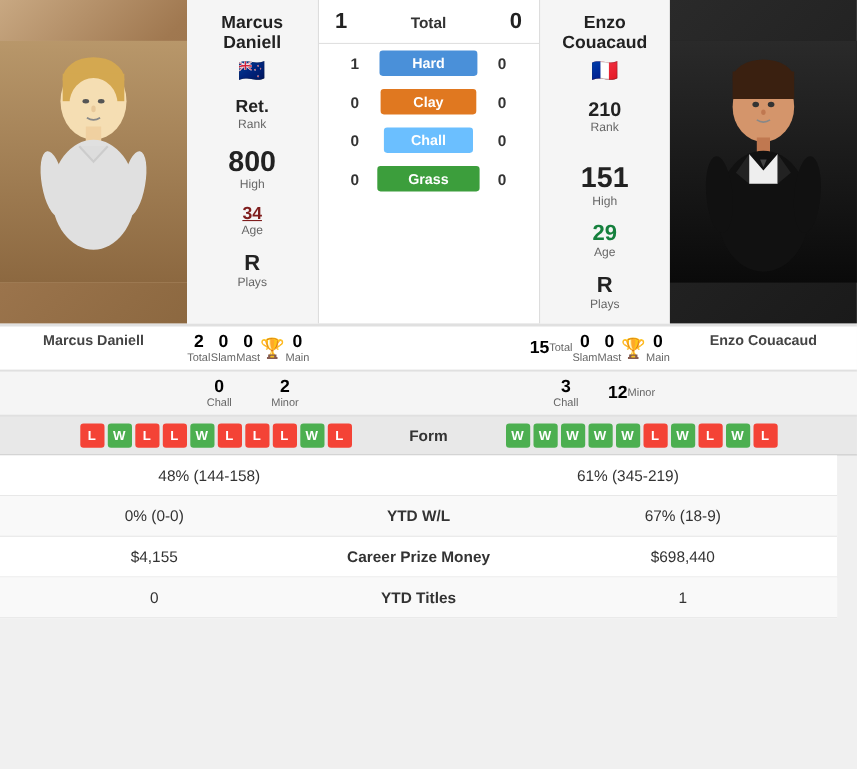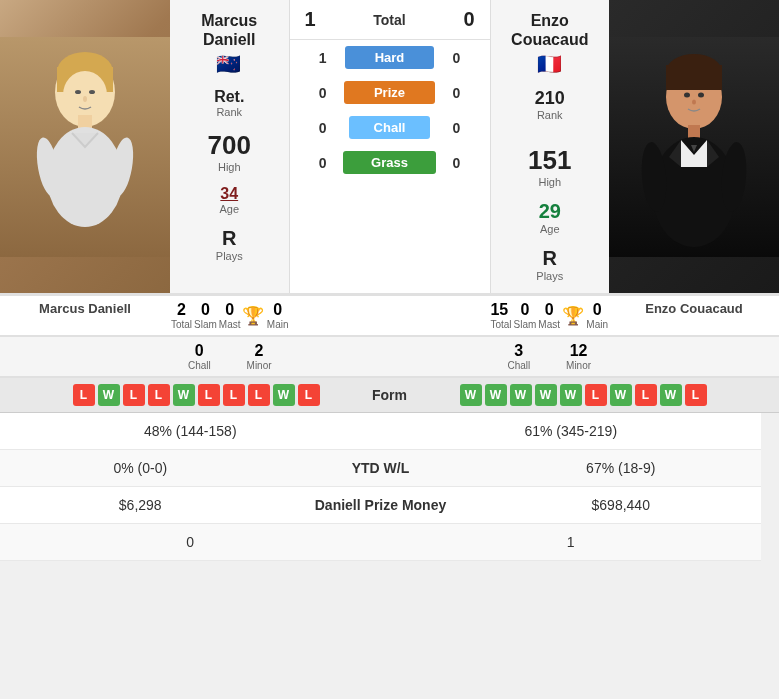--- a/index.html
+++ b/index.html
@@ -219,21 +219,21 @@
     <div class="left-stats" style="width:130px;">
       <div class="stat-block">
         <div style="font-size:16px;font-weight:bold;text-align:center;color:#222;line-height:1.2;">Marcus Daniell</div>
         <div style="font-size:20px;margin-top:3px;">🇳🇿</div>
       </div>
       <div class="stat-block">
         <div style="font-size:16px;font-weight:bold;color:#222;text-align:center;">Ret.</div>
         <div style="font-size:11px;color:#666;">Rank</div>
       </div>
       <div class="stat-block">
-        <div style="font-size:26px;font-weight:bold;color:#222;">700</div>
+        <div style="font-size:26px;font-weight:bold;color:#222;">800</div>
         <div style="font-size:11px;color:#666;">High</div>
       </div>
       <div class="stat-block">
         <div style="font-size:16px;font-weight:bold;color:#7f1d1d;text-decoration:underline;">34</div>
         <div style="font-size:11px;color:#666;">Age</div>
       </div>
       <div class="stat-block">
         <div style="font-size:20px;font-weight:bold;color:#222;">R</div>
         <div style="font-size:11px;color:#666;">Plays</div>
       </div>
@@ -248,21 +248,21 @@
       </div>
 
       <div style="display:flex;align-items:center;width:100%;justify-content:space-between;padding:6px 12px;">
         <div style="font-size:14px;font-weight:bold;color:#333;width:25px;text-align:right;">1</div>
         <div style="background:#4a90d9;color:#fff;font-weight:bold;font-size:13px;padding:4px 30px;border-radius:3px;">Hard</div>
         <div style="font-size:14px;font-weight:bold;color:#333;width:25px;text-align:left;">0</div>
       </div>
 
       <div style="display:flex;align-items:center;width:100%;justify-content:space-between;padding:6px 12px;">
         <div style="font-size:14px;font-weight:bold;color:#333;width:25px;text-align:right;">0</div>
-        <div style="background:#e07820;color:#fff;font-weight:bold;font-size:13px;padding:4px 30px;border-radius:3px;">Prize</div>
+        <div style="background:#e07820;color:#fff;font-weight:bold;font-size:13px;padding:4px 30px;border-radius:3px;">Clay</div>
         <div style="font-size:14px;font-weight:bold;color:#333;width:25px;text-align:left;">0</div>
       </div>
 
       <div style="display:flex;align-items:center;width:100%;justify-content:space-between;padding:6px 12px;">
         <div style="font-size:14px;font-weight:bold;color:#333;width:25px;text-align:right;">0</div>
         <div style="background:#6bbfff;color:#fff;font-weight:bold;font-size:13px;padding:4px 25px;border-radius:3px;">Chall</div>
         <div style="font-size:14px;font-weight:bold;color:#333;width:25px;text-align:left;">0</div>
       </div>
 
       <div style="display:flex;align-items:center;width:100%;justify-content:space-between;padding:6px 12px;">
@@ -355,21 +355,21 @@
         <span style="font-size:18px;color:#d4a017;">🏆</span>
       </div>
       <div style="display:flex;flex-direction:column;align-items:center;">
         <span style="font-size:16px;font-weight:bold;">0</span>
         <span style="font-size:10px;color:#666;">Main</span>
       </div>
     </div>
 
     <div style="width:200px;"></div>
     <div style="flex:1;display:flex;justify-content:space-around;align-items:center;padding:5px 0;">
-      <div style="display:flex;flex-direction:column;">
+      <div style="display:flex;flex-direction:row;align-items:center;">
         <span style="font-size:16px;font-weight:bold;">15</span>
         <span style="font-size:10px;color:#666;">Total</span>
       </div>
       <div style="display:flex;flex-direction:column;align-items:center;">
         <span style="font-size:16px;font-weight:bold;">0</span>
         <span style="font-size:10px;color:#666;">Slam</span>
       </div>
       <div style="display:flex;flex-direction:column;align-items:center;">
         <span style="font-size:16px;font-weight:bold;">0</span>
         <span style="font-size:10px;color:#666;">Mast</span>
@@ -396,21 +396,21 @@
         <span style="font-size:16px;font-weight:bold;">2</span>
         <span style="font-size:10px;color:#666;">Minor</span>
       </div>
     </div>
     <div style="width:200px;"></div>
     <div style="flex:1;display:flex;justify-content:space-around;align-items:center;padding:5px 0;">
       <div style="display:flex;flex-direction:column;align-items:center;">
         <span style="font-size:16px;font-weight:bold;">3</span>
         <span style="font-size:10px;color:#666;">Chall</span>
       </div>
-      <div style="display:flex;flex-direction:column;align-items:center;">
+      <div style="display:flex;flex-direction:row;align-items:center;">
         <span style="font-size:16px;font-weight:bold;">12</span>
         <span style="font-size:10px;color:#666;">Minor</span>
       </div>
     </div>
     <div style="width:170px;"></div>
   </div>
 
   <div class="form-section">
     <div class="form-pills-left">
       <div class="pill pill-l">L</div>
@@ -446,25 +446,26 @@
       <div class="stats-cell-right">61% (345-219)</div>
     </div>
 
     <div class="stats-table-row">
       <div class="stats-cell-left">0% (0-0)</div>
       <div class="stats-cell-center">YTD W/L</div>
       <div class="stats-cell-right">67% (18-9)</div>
     </div>
 
     <div class="stats-table-row">
-      <div class="stats-cell-left">$6,298</div>
-      <div class="stats-cell-center">Daniell Prize Money</div>
+      <div class="stats-cell-left">$4,155</div>
+      <div class="stats-cell-center">Career Prize Money</div>
       <div class="stats-cell-right">$698,440</div>
     </div>
 
     <div class="stats-table-row">
       <div class="stats-cell-left">0</div>
+      <div class="stats-cell-center">YTD Titles</div>
       <div class="stats-cell-right">1</div>
     </div>
 
   </div>
 
 </div>
 
 </body></html>

